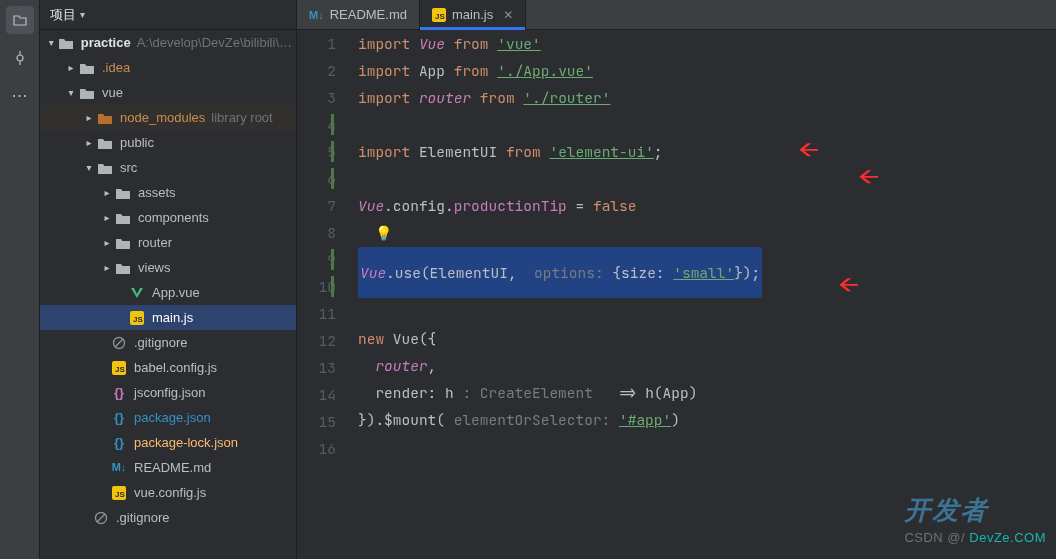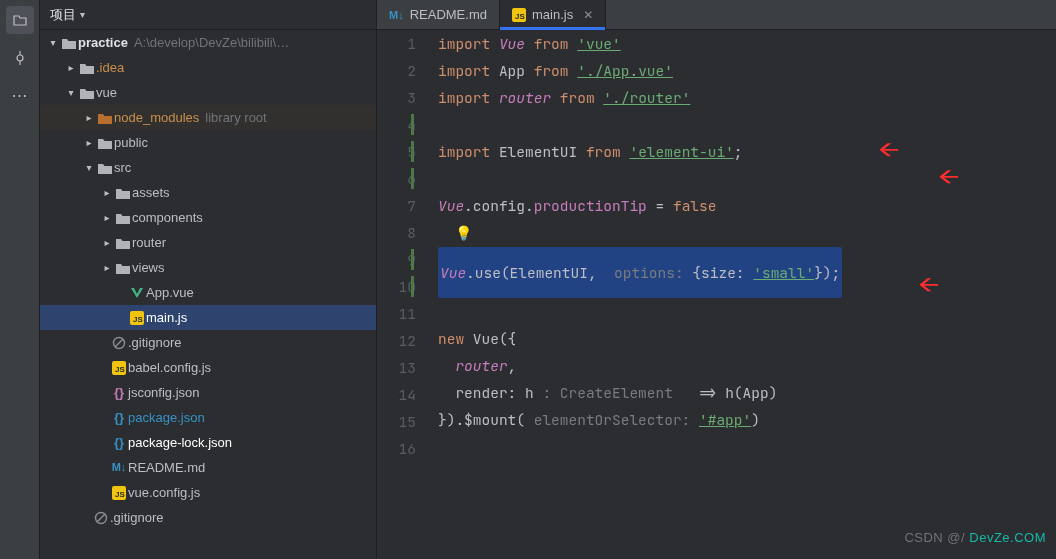--- a/index.html
+++ b/index.html
@@ -26,21 +26,21 @@
   .tool-strip .ts-btn {
     width: 28px; height: 28px;
     display: flex; align-items: center; justify-content: center;
     border-radius: 4px;
     margin-bottom: 10px;
     color: #bcbec4;
   }
   .ts-btn.active { background: #4e5157; }
   
   .project-panel {
-    width: 337px;
+    width: 257px;
     background: #2b2d30;
     border-right: 1px solid #1e1f22;
     display: flex;
     flex-direction: column;
   }
   .proj-header {
     height: 30px;
     display: flex;
     align-items: center;
     padding: 0 10px;
@@ -68,21 +68,21 @@
     color: #bcbec4;
     font-size: 10px;
   }
   .row .ficon {
     width: 18px;
     display: inline-flex;
     align-items: center;
     justify-content: center;
     flex-shrink: 0;
   }
-  .row .label { margin-left: 0; text-align: center; }
+  .row .label { margin-left: 6px; text-align: center; }
   .row .hint { color: #6f737a; margin-left: 6px; }
   .row.selected { background: #2e436e; color: #ffffff; }
   .row.selected .label { color: #ffffff; }
   .color-folder { color: #b0b3b8; }
   .color-trunc { color: #8a6b49; background: rgba(70,60,45,0.25); }
   .color-trunc .label { color: #c98f4c; }
   .color-vue svg { color: #41b883; }
   .row.selected .ficon svg { color: inherit; }
   .dim { color: #6f737a; }
   
@@ -371,21 +371,21 @@
       <span class="ficon">
           <span style="color:#3592c4;font-weight:bold">{}</span>
         </span>
       <span class="label" style="color:#3592c4">package.json</span>
     </div>
     <div class="row" style="padding-left:56px">
       <span class="arrow"></span>
       <span class="ficon">
           <span style="color:#3592c4;font-weight:bold">{}</span>
         </span>
-      <span class="label" style="color:#ffffff">package-lock.json</span>
+      <span class="label" style="color:#fdba74">package-lock.json</span>
     </div>
     <div class="row" style="padding-left:56px">
       <span class="arrow"></span>
       <span class="ficon">
           <span style="color:#3592c4;font-size:11px;font-weight:bold">M↓</span>
         </span>
       <span class="label">README.md</span>
     </div>
     <div class="row" style="padding-left:56px">
       <span class="arrow"></span>
@@ -463,17 +463,18 @@
 <pre>  <span class="em prop">router</span><span>,</span></pre>
 <pre>  <span>render: h</span> <span class="hint">: CreateElement</span>  <span> =&gt; h(App)</span></pre>
 <pre><span>}).$mount(</span> <span class="hint">elementOrSelector:</span> <span class="str">'#app'</span><span>)</span></pre>
 <pre> </pre>
 
       <div class="arrow-annot" style="top:106px;left:450px">←</div>
       <div class="arrow-annot" style="top:133px;left:510px">←</div>
       <div class="arrow-annot" style="top:241px;left:490px">←</div>
 
       <div class="watermark">
+        <div class="big">开发者</div>
         <div><span>CSDN @/</span> <span style="color:#14b8a6">DevZe.COM</span></div>
       </div>
     </div>
   </div>
 </div>
 
 </body></html>

